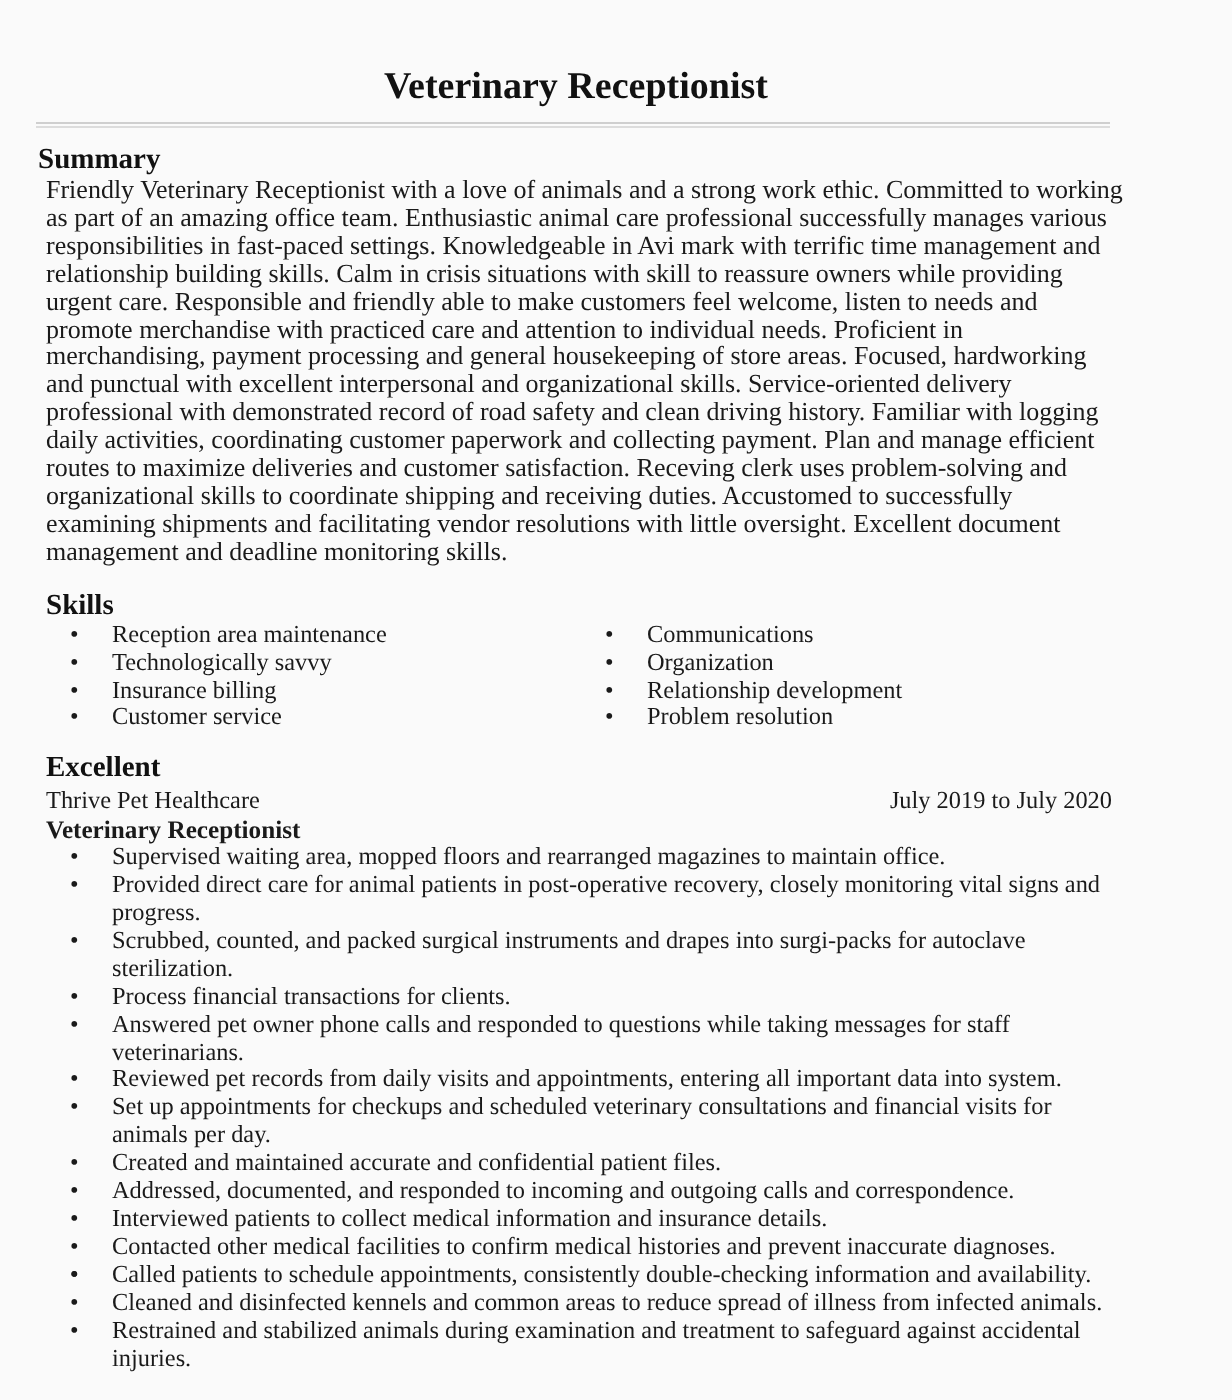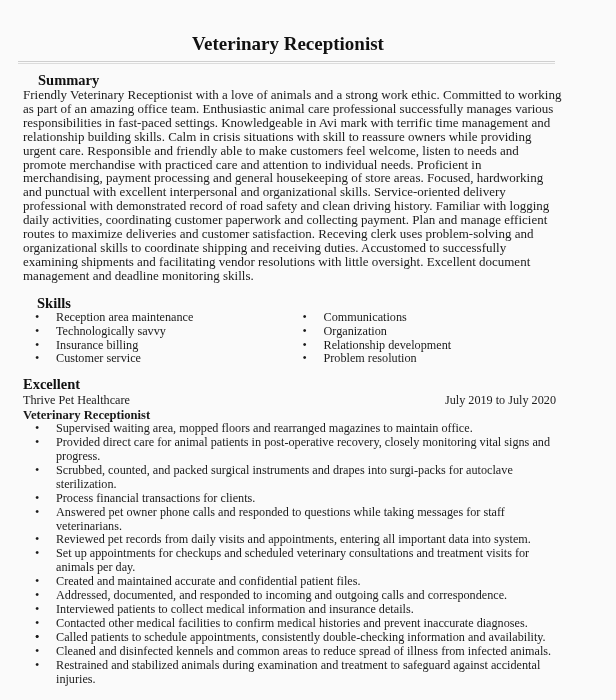--- a/index.html
+++ b/index.html
@@ -38,29 +38,29 @@
       padding-top: 1px;
       width: 537px;
     }
     .section-heading {
       font-weight: bold;
       font-size: 14.5px;
       line-height: 16px;
       margin: 0;
       color: #111;
     }
-    .summary-heading { margin-top: 8px; margin-left: 20px; }
+    .summary-heading { margin-top: 8px; margin-left: 1px; }
     .summary-text {
       margin: 0;
       margin-left: 5px;
       font-size: 13px;
       line-height: 13.9px;
       width: 540px;
     }
-    .skills-heading { margin-top: 12px; margin-left: 19px; }
+    .skills-heading { margin-top: 12px; margin-left: 5px; }
     .skills {
       display: flex;
       margin-left: 5px;
       margin-top: 0;
     }
     .skills ul {
       list-style: none;
       margin: 0;
       padding: 0;
       width: 268px;
@@ -157,21 +157,21 @@
         <span>July 2019 to July 2020</span>
       </div>
       <div class="job-title">Veterinary Receptionist</div>
       <ul class="exp-list">
         <li><span class="bullet">•</span><span>Supervised waiting area, mopped floors and rearranged magazines to maintain office.</span></li>
         <li><span class="bullet">•</span><span>Provided direct care for animal patients in post-operative recovery, closely monitoring vital signs and progress.</span></li>
         <li><span class="bullet">•</span><span>Scrubbed, counted, and packed surgical instruments and drapes into surgi-packs for autoclave sterilization.</span></li>
         <li><span class="bullet">•</span><span>Process financial transactions for clients.</span></li>
         <li><span class="bullet">•</span><span>Answered pet owner phone calls and responded to questions while taking messages for staff veterinarians.</span></li>
         <li><span class="bullet">•</span><span>Reviewed pet records from daily visits and appointments, entering all important data into system.</span></li>
-        <li><span class="bullet">•</span><span>Set up appointments for checkups and scheduled veterinary consultations and treatment visits for animals per day.</span></li>
+        <li><span class="bullet">•</span><span>Set up appointments for checkups and scheduled veterinary consultations and financial visits for animals per day.</span></li>
         <li><span class="bullet">•</span><span>Created and maintained accurate and confidential patient files.</span></li>
         <li><span class="bullet">•</span><span>Addressed, documented, and responded to incoming and outgoing calls and correspondence.</span></li>
         <li><span class="bullet">•</span><span>Interviewed patients to collect medical information and insurance details.</span></li>
         <li><span class="bullet">•</span><span>Contacted other medical facilities to confirm medical histories and prevent inaccurate diagnoses.</span></li>
         <li><span class="bullet">•</span></li>
         <li><span class="bullet">•</span><span>Called patients to schedule appointments, consistently double-checking information and availability.</span></li>
         <li><span class="bullet">•</span><span>Cleaned and disinfected kennels and common areas to reduce spread of illness from infected animals.</span></li>
         <li><span class="bullet">•</span><span>Restrained and stabilized animals during examination and treatment to safeguard against accidental injuries.</span></li>
       </ul>
     </div>

